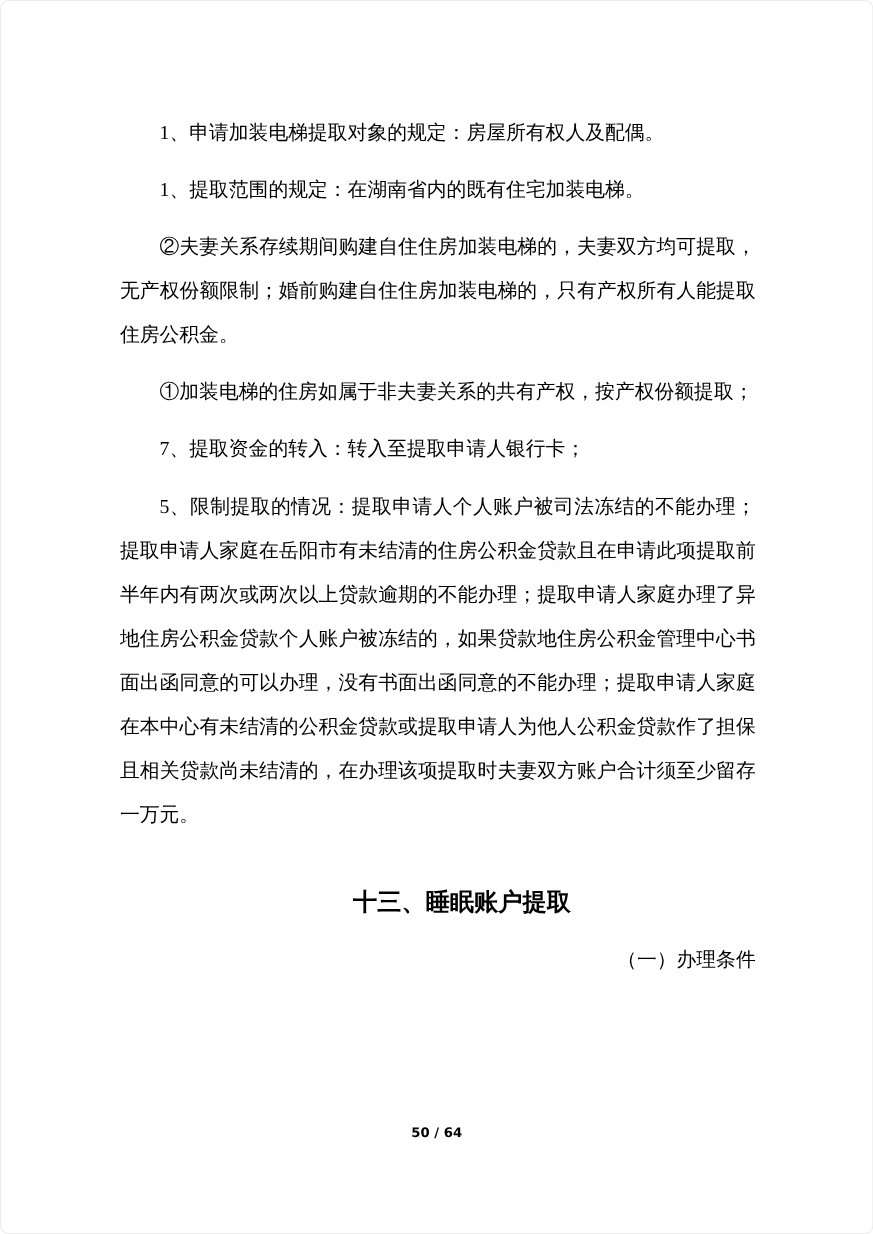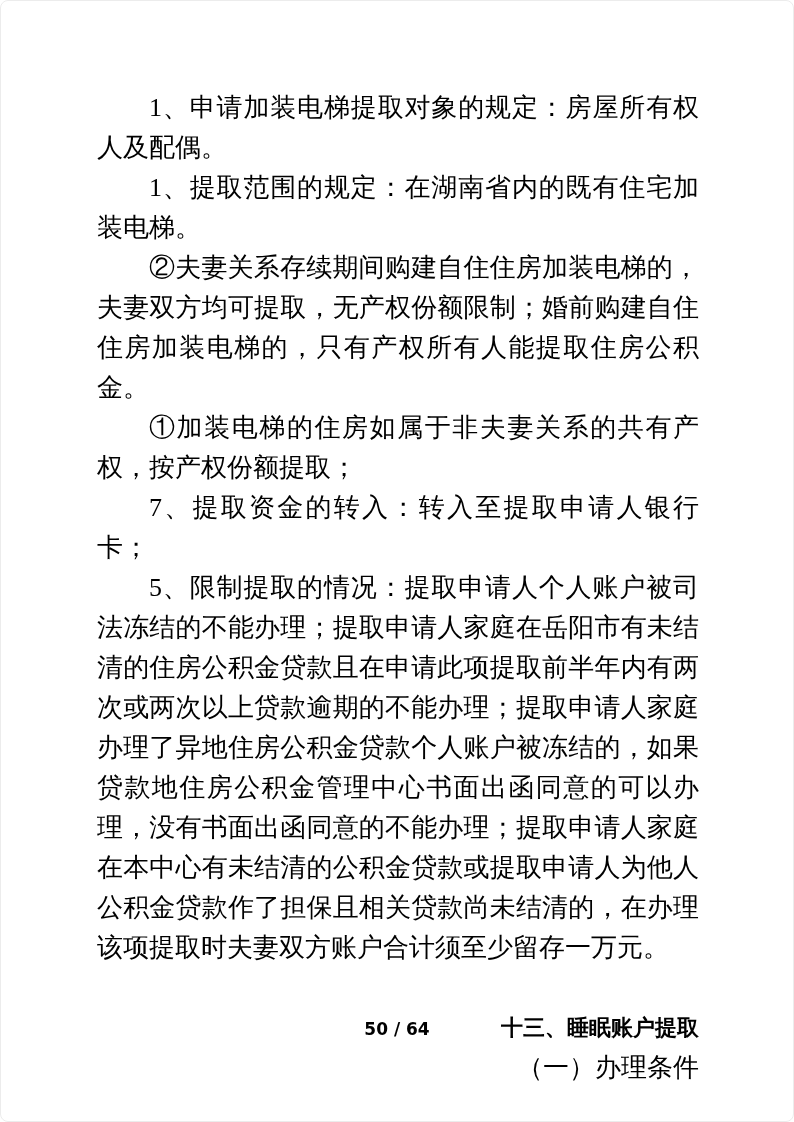--- a/index.html
+++ b/index.html
@@ -19,49 +19,49 @@
     font-family: "Liberation Serif", "DejaVu Serif", serif;
     color: #000000;
   }
   .content {
     position: absolute;
     top: 87px;
     left: 96px;
     width: 602px;
   }
   .par {
-    margin: 0;
-    font-size: 26px;
+    margin: 12px;
+    font-size: 18px;
     line-height: 40px;
     text-align: justify;
     text-justify: inter-ideograph;
     text-indent: 2em;
     word-break: normal;
   }
   .section-heading {
     margin: 40px 0 0 0;
     font-size: 22px;
     line-height: 40px;
     font-weight: 700;
     text-indent: 2em;
-    text-align: right;
+    text-align: center;
   }
   .subsection {
     text-align: right;
   }
   .footer {
     position: absolute;
     top: 1020px;
     left: 0;
     width: 100%;
     text-align: center;
   }
   .page-number {
     font-family: "DejaVu Sans", "Liberation Sans", sans-serif;
-    font-size: 17px;
+    font-size: 12px;
     font-weight: 700;
     line-height: 16px;
     color: #000000;
   }
 </style>
 </head>
 <body>
 
 <div class="page">
 

